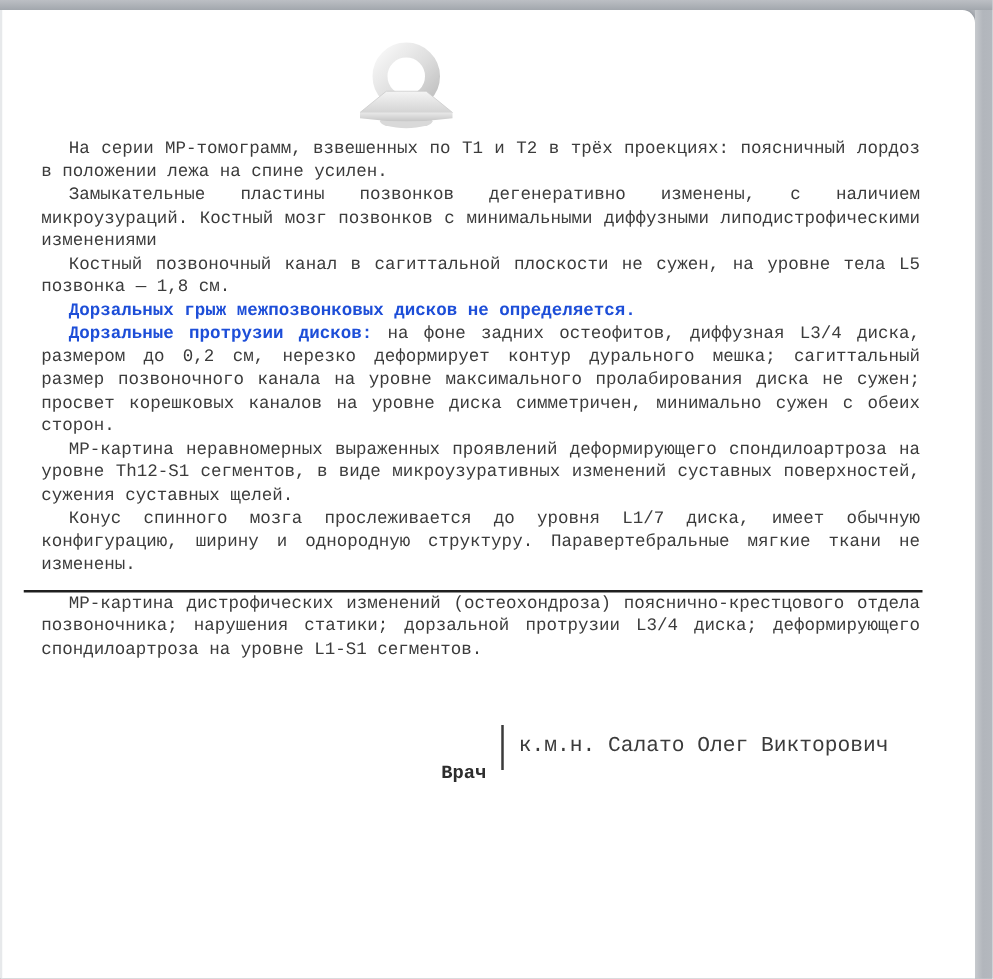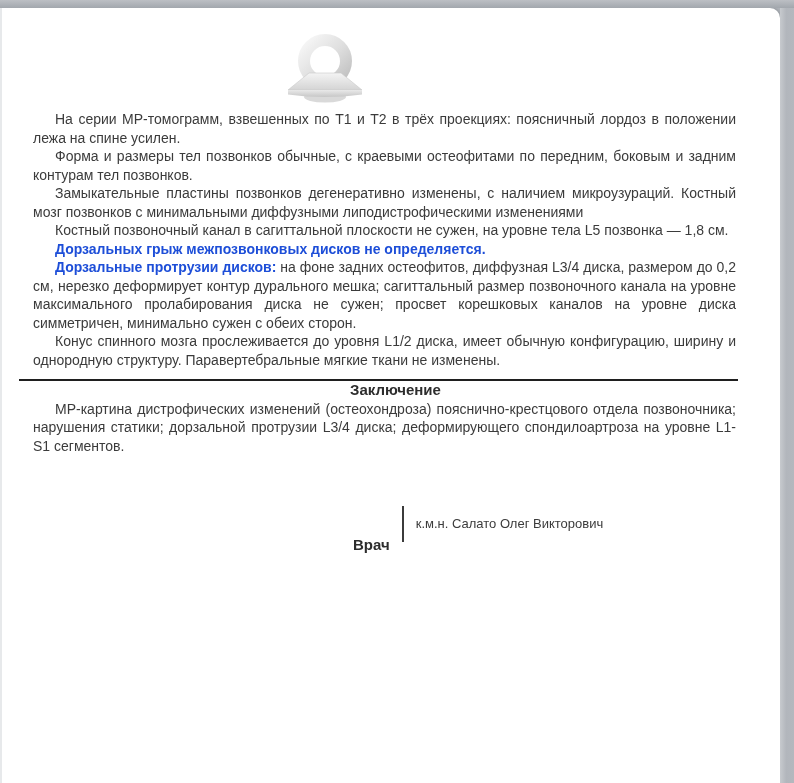--- a/index.html
+++ b/index.html
@@ -37,20 +37,21 @@
     border-left: 2px solid #e7e9eb;
     box-shadow: 0 0 4px rgba(80,86,92,0.55);
     z-index: 1;
   }
   .content {
     padding: 0 44px 0 31px;
     color: #3b3b3b;
     font-size: 14px;
     line-height: 18.5px;
     text-align: justify;
+    font-family: Liberation Mono, monospace;
   }
   .logo-wrap {
     width: 80px;
     height: 76px;
     margin: 20px 0 6px 252px;
   }
   p.para {
     margin: 0;
     text-indent: 22px;
   }
@@ -88,21 +89,21 @@
     padding-right: 12px;
     margin-top: 43px;
   }
   .sig-divider {
     width: 2px;
     height: 36px;
     background: #3b3b3b;
   }
   .sig-name {
     padding-left: 12px;
-    font-size: 13px;
+    font-size: 17px;
   }
 </style>
 </head>
 <body>
 
 <div class="top-edge"></div>
 <div class="right-edge"></div>
 
 <div class="paper">
   <div class="content">
@@ -128,37 +129,36 @@
         <circle cx="40" cy="33" r="21" fill="none" stroke="url(#ringGrad)" stroke-width="12"></circle>
         <polygon points="24,45 56,45 77,62 3,62" fill="url(#bedGrad)" stroke="#c9c9c9" stroke-width="0.6"></polygon>
         <path d="M3,62 L77,62 L77,66.5 Q40,71.5 3,66.5 Z" fill="url(#frontGrad)"></path>
       </svg>
     </div>
 
     <div>
   <p class="para"><span>На серии МР-томограмм, взвешенных по Т1 и Т2 в трёх проекциях: поясничный лордоз в положении лежа на спине усилен.</span></p>
 
 
-  <p class="para"><span>Форма и размеры тел позвонков обычные, с краевыми остеофитами по передним, боковым и задним контурам тел позвонков.</span></p>
 
   <p class="para"><span>Замыкательные пластины позвонков дегенеративно изменены, с наличием микроузураций. Костный мозг позвонков с минимальными диффузными липодистрофическими изменениями</span></p>
 
   <p class="para"><span>Костный позвоночный канал в сагиттальной плоскости не сужен, на уровне тела L5 позвонка — 1,8 см.</span></p>
 
   <p class="para bold"><span>Дорзальных грыж межпозвонковых дисков не определяется.</span></p>
 
   <p class="para"><span class="lead">Дорзальные протрузии дисков:</span><span> на фоне задних остеофитов, диффузная L3/4 диска, размером до 0,2 см, нерезко деформирует контур дурального мешка; сагиттальный размер позвоночного канала на уровне максимального пролабирования диска не сужен; просвет корешковых каналов на уровне диска симметричен, минимально сужен с обеих сторон.</span></p>
 
+  <p class="para"><span>МР-картина неравномерных выраженных проявлений деформирующего спондилоартроза на уровне Th12-S1 сегментов, в виде микроузуративных изменений суставных поверхностей, сужения суставных щелей.</span></p>
 
-  <p class="para"><span>Конус спинного мозга прослеживается до уровня L1/2 диска, имеет обычную конфигурацию, ширину и однородную структуру. Паравертебральные мягкие ткани не изменены.</span></p>
+  <p class="para"><span>Конус спинного мозга прослеживается до уровня L1/7 диска, имеет обычную конфигурацию, ширину и однородную структуру. Паравертебральные мягкие ткани не изменены.</span></p>
 </div>
 
     <hr class="rule">
 
-    <p class="para conclusion-heading">Заключение</p>
 
     <p class="para">МР-картина дистрофических изменений (остеохондроза) пояснично-крестцового отдела позвоночника; нарушения статики;  дорзальной протрузии L3/4 диска; деформирующего спондилоартроза на уровне L1-S1 сегментов.</p>
 
     <div class="signature">
       <span class="sig-label">Врач</span>
       <span class="sig-divider"></span>
       <span class="sig-name">к.м.н. Салато Олег Викторович</span>
     </div>
 
   </div>

